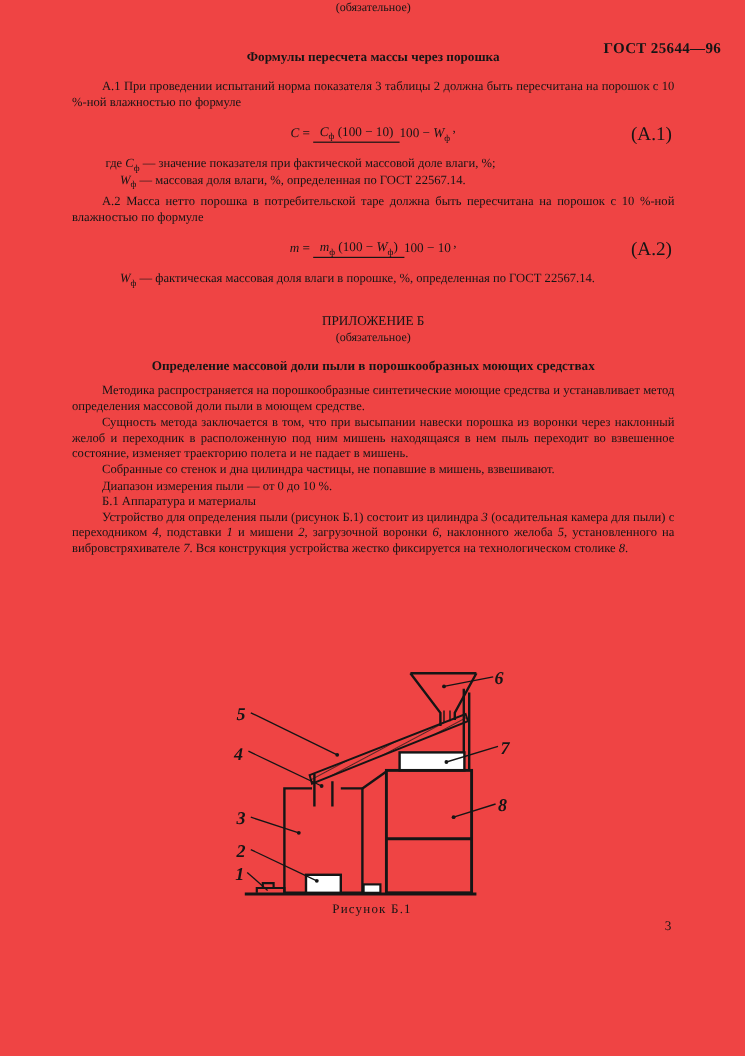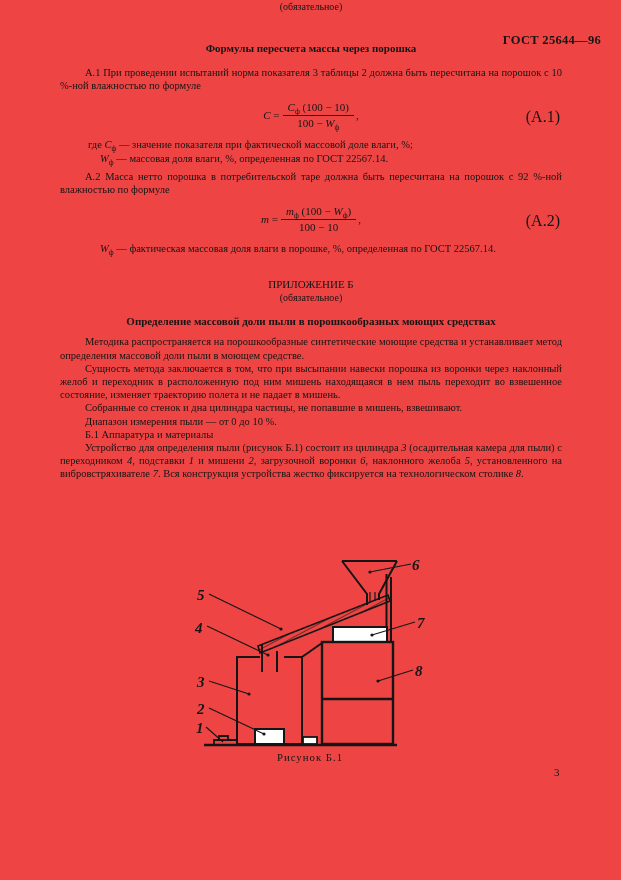--- a/index.html
+++ b/index.html
@@ -18,21 +18,21 @@
   .p{margin:0;text-align:justify;text-indent:25px;}
   .p.first-a{margin-top:11px;}
   .p.after-formula{margin-top:5px;}
   .p.first-b{margin-top:7px;}
   .bold-sub{font-weight:normal;text-indent:25px;}
   .where-block{margin-top:6px;}
   .where1{padding-left:28px;}
   .where2{padding-left:40px;}
   .formula-row{display:flex;align-items:center;justify-content:center;position:relative;
     font-size:11px;line-height:13px;margin:7px 0 0 0;padding:2px 0;}
-  .fraction{display:inline-flex;flex-direction:column;text-align:center;margin-left:3px;}
+  .fraction{display:inline-flex;flex-direction:row;text-align:center;margin-left:3px;}
   .num{border-bottom:1px solid #151515;padding:0 5px 1px 5px;}
   .den{padding-top:1px;}
   .f-comma{margin-left:2px;align-self:flex-end;padding-bottom:8px;}
   .f-tag{position:absolute;right:2px;top:50%;transform:translateY(-50%);font-size:16px;}
   .it{font-style:italic;}
   sub{font-size:7.5px;line-height:0;}
   .fig{position:absolute;left:0;top:548px;width:621px;height:232px;}
   .fig-num{font:italic bold 15px "Liberation Serif","DejaVu Serif",serif;fill:#151515;}
   .fig-caption{font:10.8px "Liberation Serif","DejaVu Serif",serif;fill:#151515;letter-spacing:1px;}
   .page-number{position:absolute;left:554px;top:766px;font-size:11px;}
@@ -59,21 +59,21 @@
       </span>
       <span class="f-comma">,</span>
       <span class="f-tag">(А.1)</span>
     </div>
 
     <div class="where-block">
       <div class="where1"><span>где </span><span class="it">С</span><sub>ф</sub><span> — значение показателя при фактической массовой доле влаги, %;</span></div>
       <div class="where2"><span class="it">W</span><sub>ф</sub><span> — массовая доля влаги, %, определенная по ГОСТ 22567.14.</span></div>
     </div>
 
-    <p class="p after-formula">А.2 Масса нетто порошка в потребительской таре должна быть пересчитана на порошок с 92 %-ной влажностью по формуле</p>
+    <p class="p after-formula">А.2 Масса нетто порошка в потребительской таре должна быть пересчитана на порошок с 10 %-ной влажностью по формуле</p>
 
     <div class="formula-row">
       <span><span class="it">m</span><span> = </span></span>
       <span class="fraction">
         <span class="num"><span class="it">m</span><sub>ф</sub><span> (100 − </span><span class="it">W</span><sub>ф</sub><span>)</span></span>
         <span class="den"><span>100 − 10</span></span>
       </span>
       <span class="f-comma">,</span>
       <span class="f-tag">(А.2)</span>
     </div>

